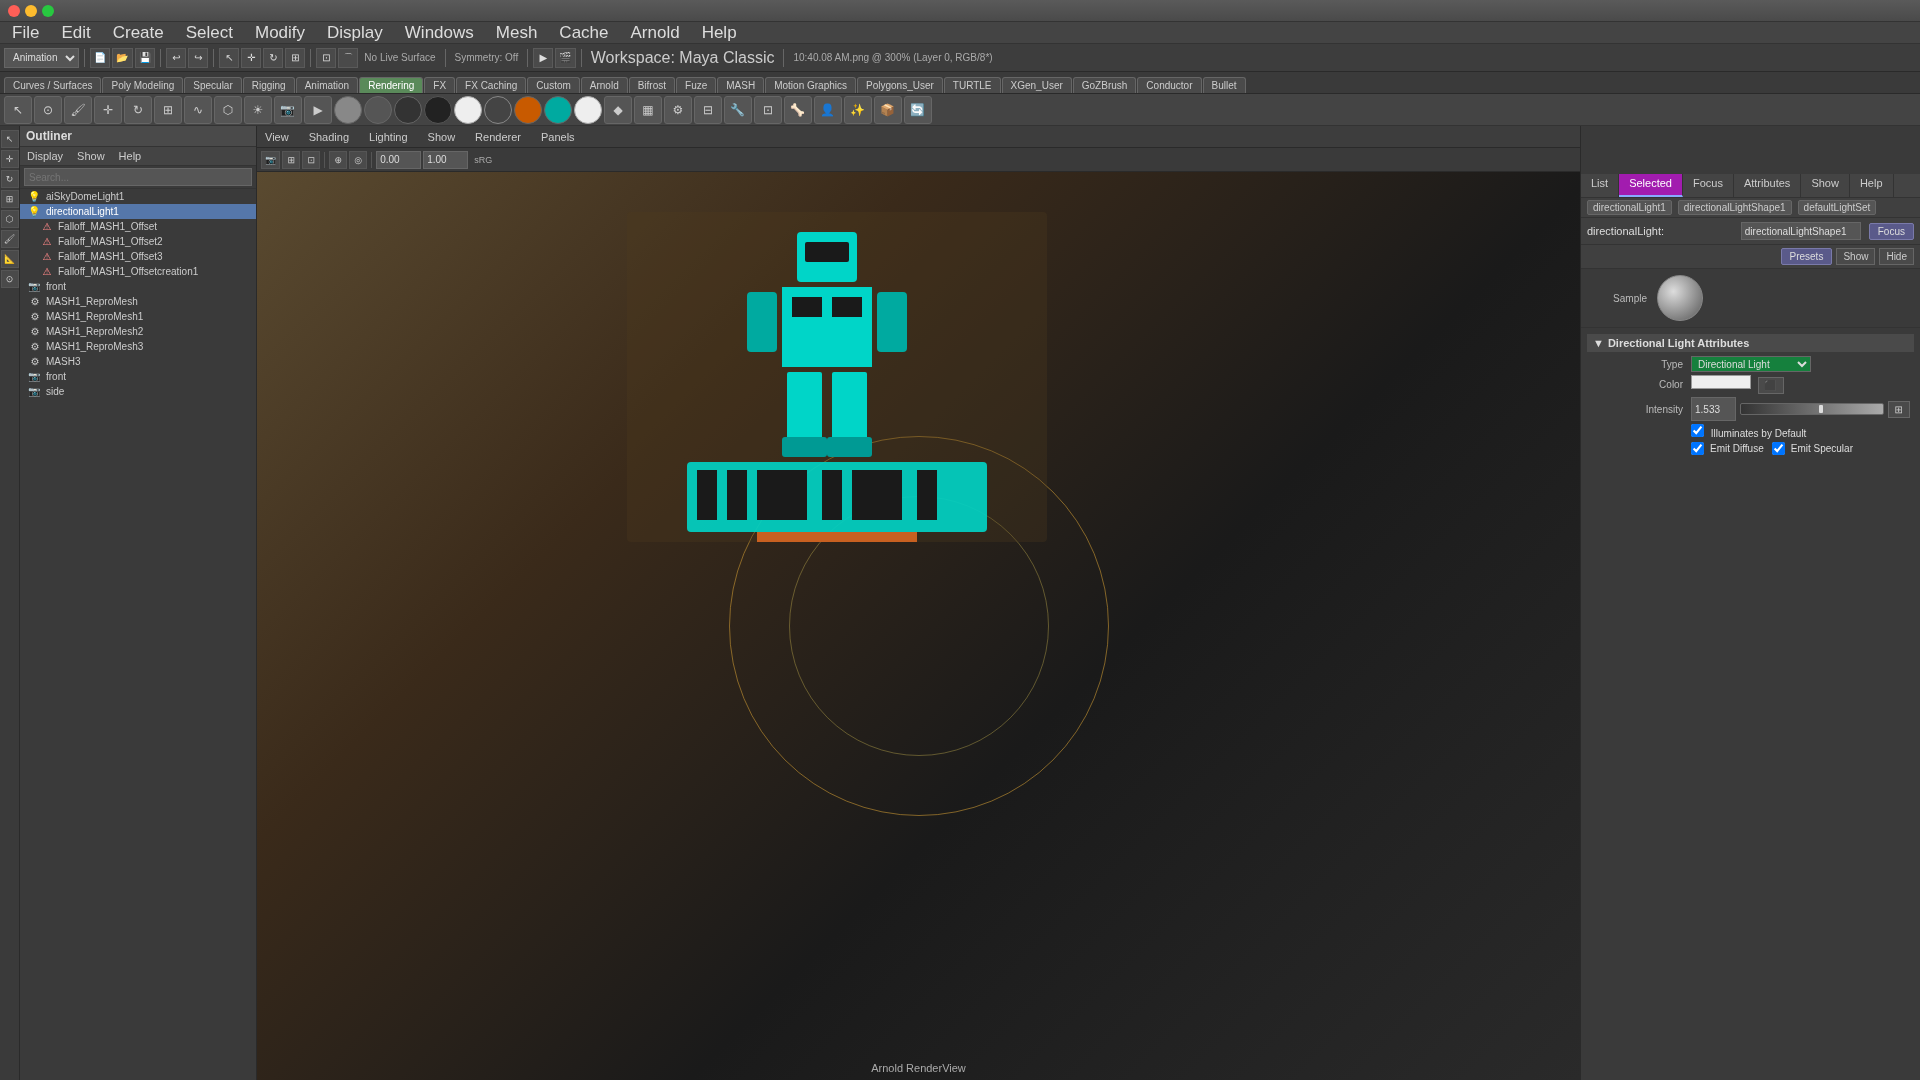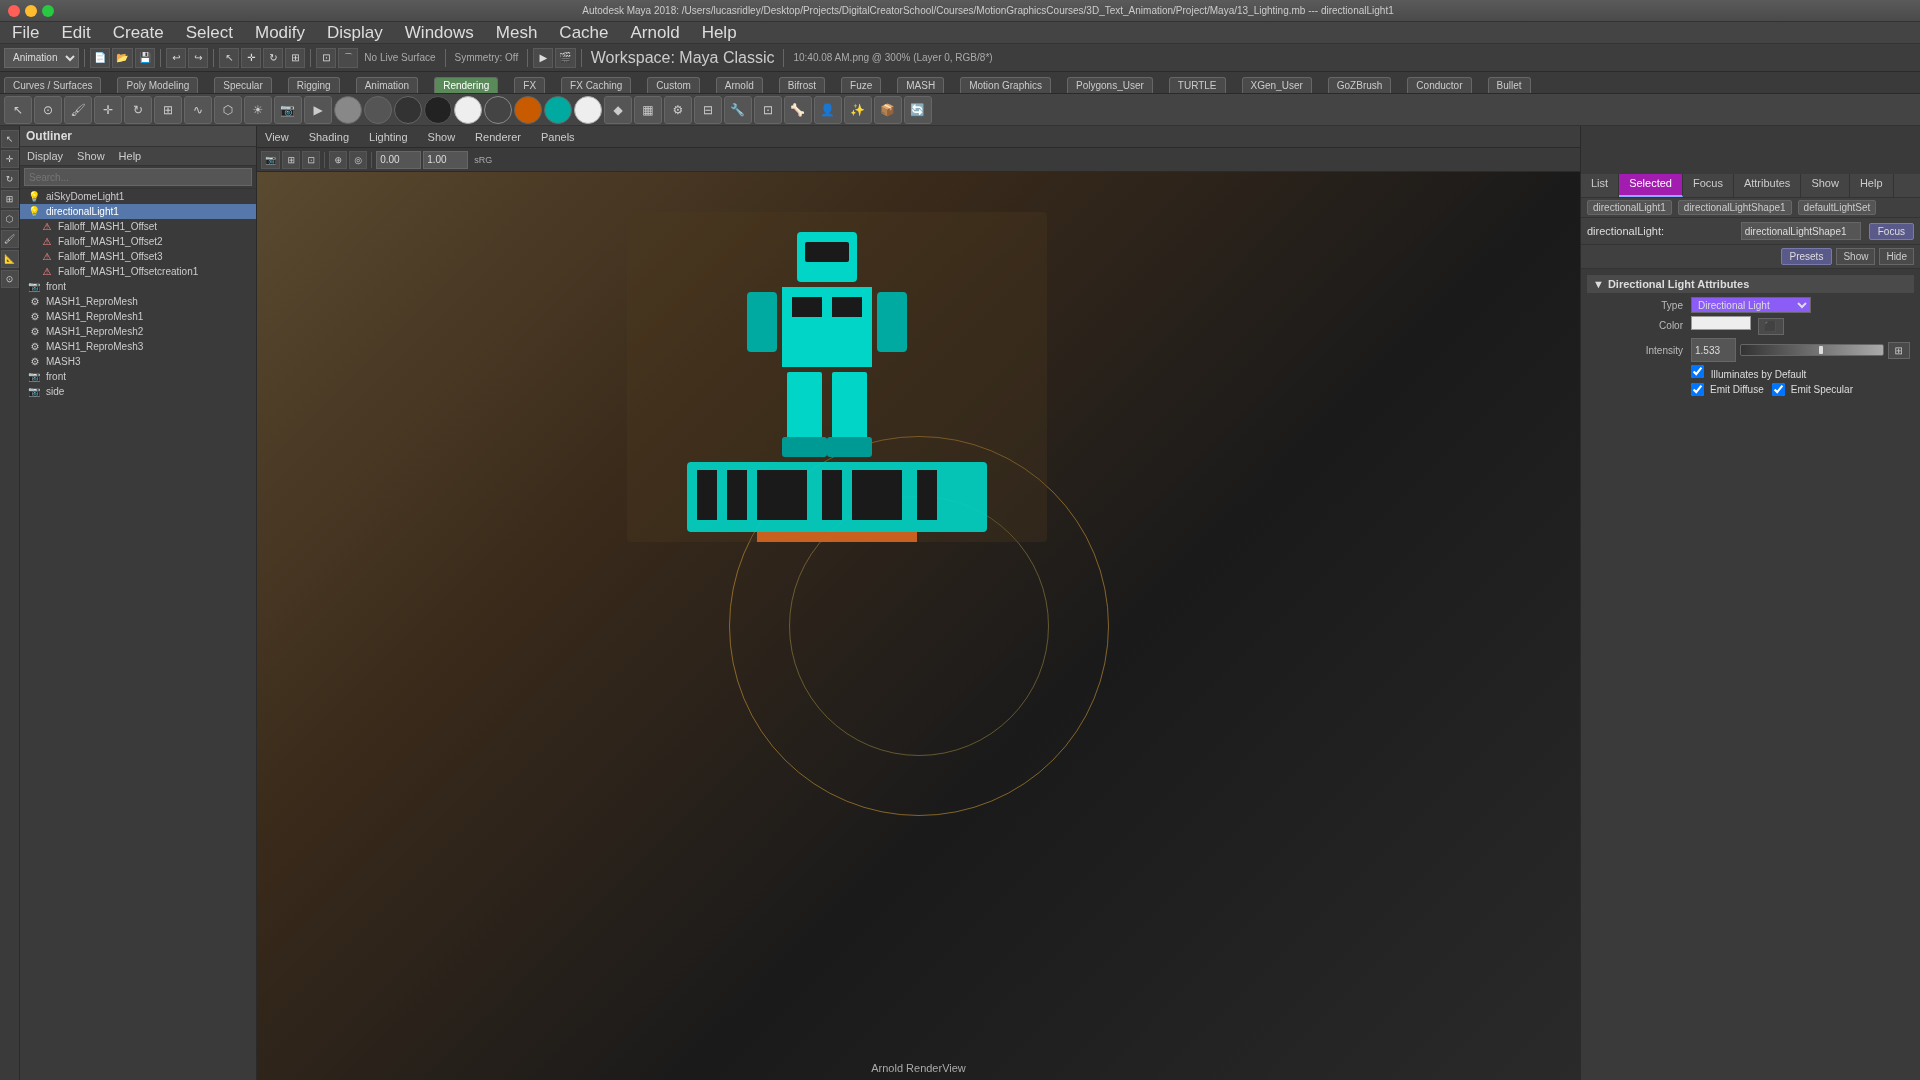--- a/index.html
+++ b/index.html
@@ -69,21 +69,21 @@
     }
     .tb-sep { width: 1px; height: 18px; background: #666; margin: 0 3px; }
 
     
     #shelftabs {
       height: 22px;
       background: #3a3a3a;
       display: flex;
       align-items: flex-end;
       padding: 0 4px;
-      gap: 16px;
+      gap: 1px;
       border-bottom: 1px solid #2a2a2a;
     }
     .shelf-tab {
       padding: 2px 8px;
       background: #4a4a4a;
       border: 1px solid #666;
       border-bottom: none;
       color: #ccc;
       font-size: 10px;
       cursor: pointer;
@@ -418,21 +418,21 @@
       font-size: 10px;
       cursor: pointer;
     }
     .sample-sphere {
       width: 46px; height: 46px;
       border-radius: 50%;
       background: radial-gradient(circle at 35% 35%, #ddd, #999, #555);
       border: 1px solid #888;
     }
     .attr-select {
-      background: #8b5cf6;
+      background: #15803d;
       border: 1px solid #666;
       color: #ddd;
       height: 16px;
       font-size: 10px;
       padding: 0 2px;
       width: 120px;
     }
 
     
     #left-tools {
@@ -463,21 +463,20 @@
   </style>
 </head>
 <body>
 
 <div id="titlebar">
   <div class="traffic-lights">
     <span class="tl-red"></span>
     <span class="tl-yellow"></span>
     <span class="tl-green"></span>
   </div>
-  <div class="title">Autodesk Maya 2018: /Users/lucasridley/Desktop/Projects/DigitalCreatorSchool/Courses/MotionGraphicsCourses/3D_Text_Animation/Project/Maya/13_Lighting.mb --- directionalLight1</div>
 </div>
 
 <div id="menubar">
   <span>File</span>
   <span>Edit</span>
   <span>Create</span>
   <span>Select</span>
   <span>Modify</span>
   <span>Display</span>
   <span>Windows</span>
@@ -756,20 +755,24 @@
 
     <div style="display:flex; align-items:center; padding: 3px 6px; background:#404040; border-bottom:1px solid #333; gap:4px;">
       <div style="flex:1;"></div>
       <button class="focus-btn">Presets</button>
       <div class="show-hide-btns">
         <button class="sh-btn">Show</button>
         <button class="sh-btn">Hide</button>
       </div>
     </div>
 
+    <div style="display:flex; align-items:center; padding:6px; gap:10px; border-bottom:1px solid #333;">
+      <span style="font-size:10px; color:#bbb; width:60px; text-align:right;">Sample</span>
+      <div class="sample-sphere"></div>
+    </div>
 
     <div id="attr-body">
 
       <div class="attr-section-header">
         <span>▼</span>
         <span>Directional Light Attributes</span>
       </div>
 
       <div class="attr-row">
         <span class="attr-label">Type</span>

